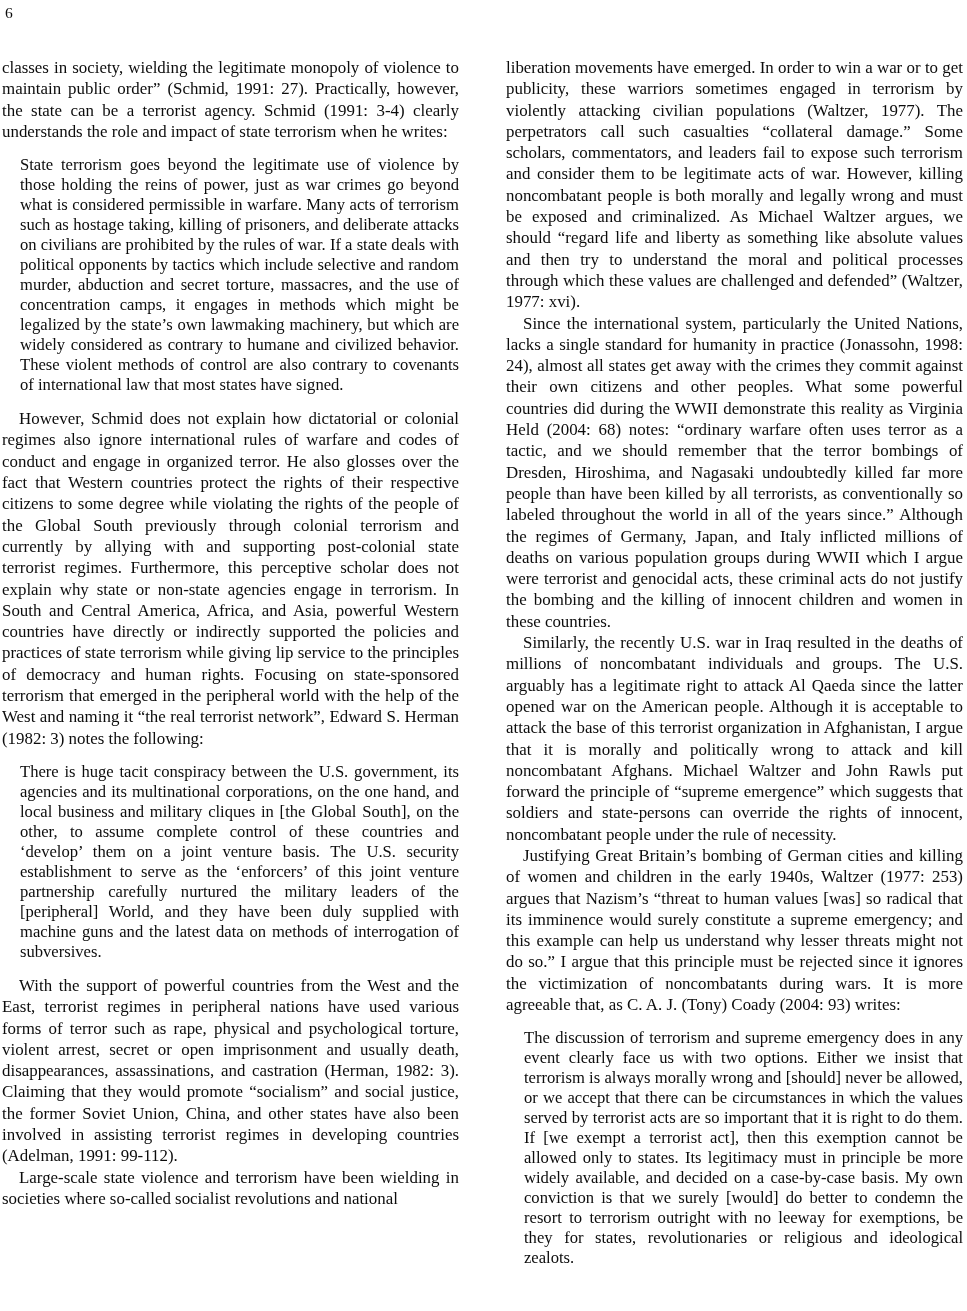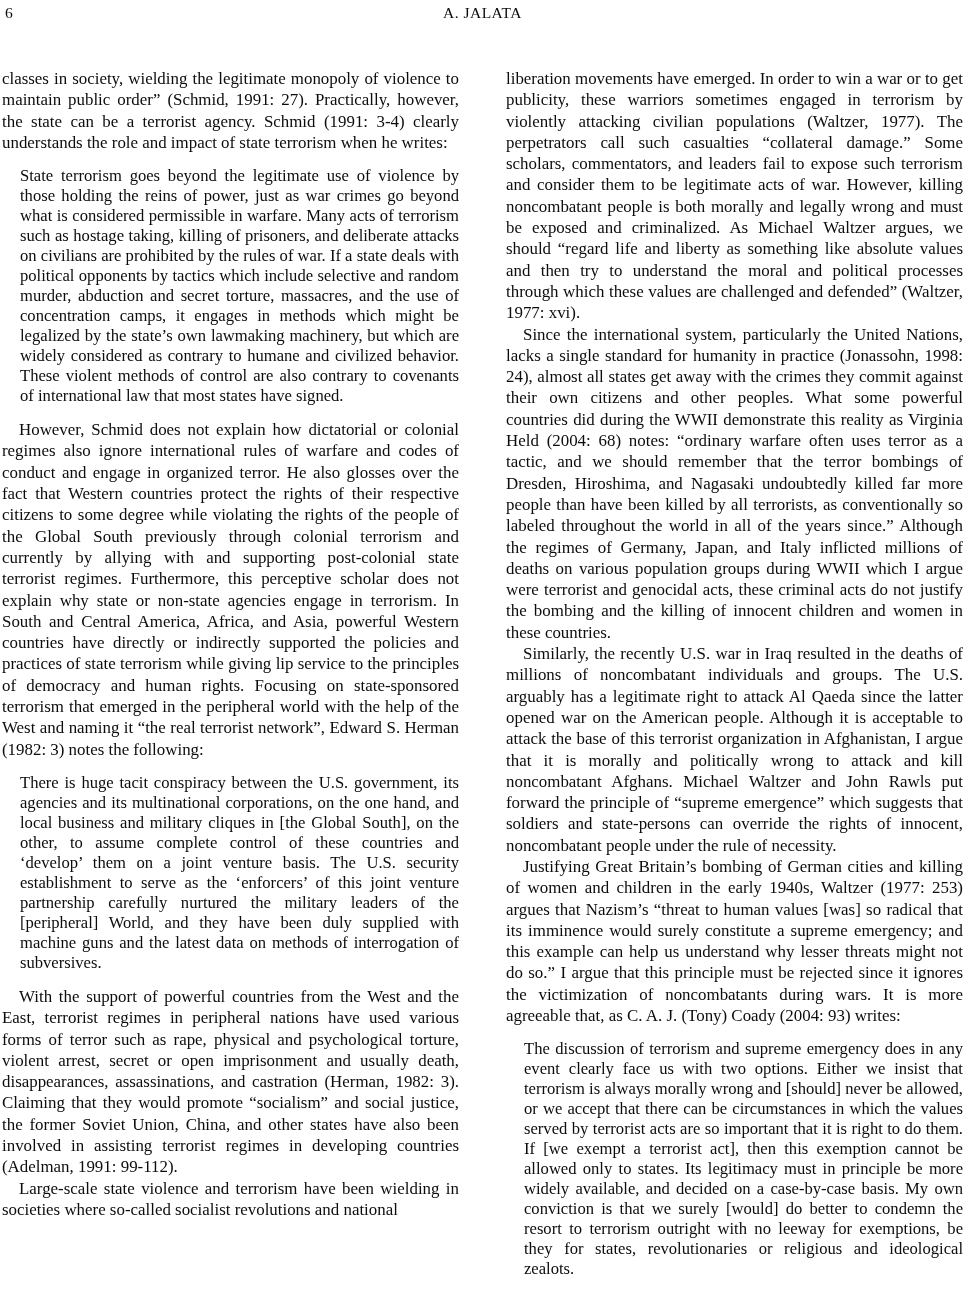--- a/index.html
+++ b/index.html
@@ -31,21 +31,21 @@
   }
   .running-title {
     position: absolute;
     left: 0;
     right: 0;
     top: 0;
     text-align: center;
     letter-spacing: 0.5px;
   }
   .columns {
-    margin-top: 42px;
+    margin-top: 31px;
     display: flex;
     gap: 47px;
   }
   .column {
     width: 457px;
     box-sizing: border-box;
   }
   .column p, .column blockquote {
     margin: 0;
     font-size: 16.9px;
@@ -63,21 +63,20 @@
     line-height: 20px;
   }
 </style>
 </head>
 <body>
 
 <div class="page">
 
   <header class="running-head">
     <span class="page-number">6</span>
-    <span class="running-title">A. JALATA</span>
   </header>
 
   <main class="columns">
 
     <section class="column">
       <p class="noindent">classes in society, wielding the legitimate monopoly of violence to maintain public order” (Schmid, 1991: 27). Practically, however, the state can be a terrorist agency. Schmid (1991: 3-4) clearly understands the role and impact of state terrorism when he writes:</p>
       <blockquote>State terrorism goes beyond the legitimate use of violence by those holding the reins of power, just as war crimes go beyond what is considered permissible in warfare. Many acts of terrorism such as hostage taking, killing of prisoners, and deliberate attacks on civilians are prohibited by the rules of war. If a state deals with political opponents by tactics which include selective and random murder, abduction and secret torture, massacres, and the use of concentration camps, it engages in methods which might be legalized by the state’s own lawmaking machinery, but which are widely considered as contrary to humane and civilized behavior. These violent methods of control are also contrary to covenants of international law that most states have signed.</blockquote>
       <p class="indent">However, Schmid does not explain how dictatorial or colonial regimes also ignore international rules of warfare and codes of conduct and engage in organized terror. He also glosses over the fact that Western countries protect the rights of their respective citizens to some degree while violating the rights of the people of the Global South previously through colonial terrorism and currently by allying with and supporting post-colonial state terrorist regimes. Furthermore, this perceptive scholar does not explain why state or non-state agencies engage in terrorism. In South and Central America, Africa, and Asia, powerful Western countries have directly or indirectly supported the policies and practices of state terrorism while giving lip service to the principles of democracy and human rights. Focusing on state-sponsored terrorism that emerged in the peripheral world with the help of the West and naming it “the real terrorist network”, Edward S. Herman (1982: 3) notes the following:</p>
       <blockquote>There is huge tacit conspiracy between the U.S. government, its agencies and its multinational corporations, on the one hand, and local business and military cliques in [the Global South], on the other, to assume complete control of these countries and ‘develop’ them on a joint venture basis. The U.S. security establishment to serve as the ‘enforcers’ of this joint venture partnership carefully nurtured the military leaders of the [peripheral] World, and they have been duly supplied with machine guns and the latest data on methods of interrogation of subversives.</blockquote>
       <p class="indent">With the support of powerful countries from the West and the East, terrorist regimes in peripheral nations have used various forms of terror such as rape, physical and psychological torture, violent arrest, secret or open imprisonment and usually death, disappearances, assassinations, and castration (Herman, 1982: 3). Claiming that they would promote “socialism” and social justice, the former Soviet Union, China, and other states have also been involved in assisting terrorist regimes in developing countries (Adelman, 1991: 99-112).</p>

